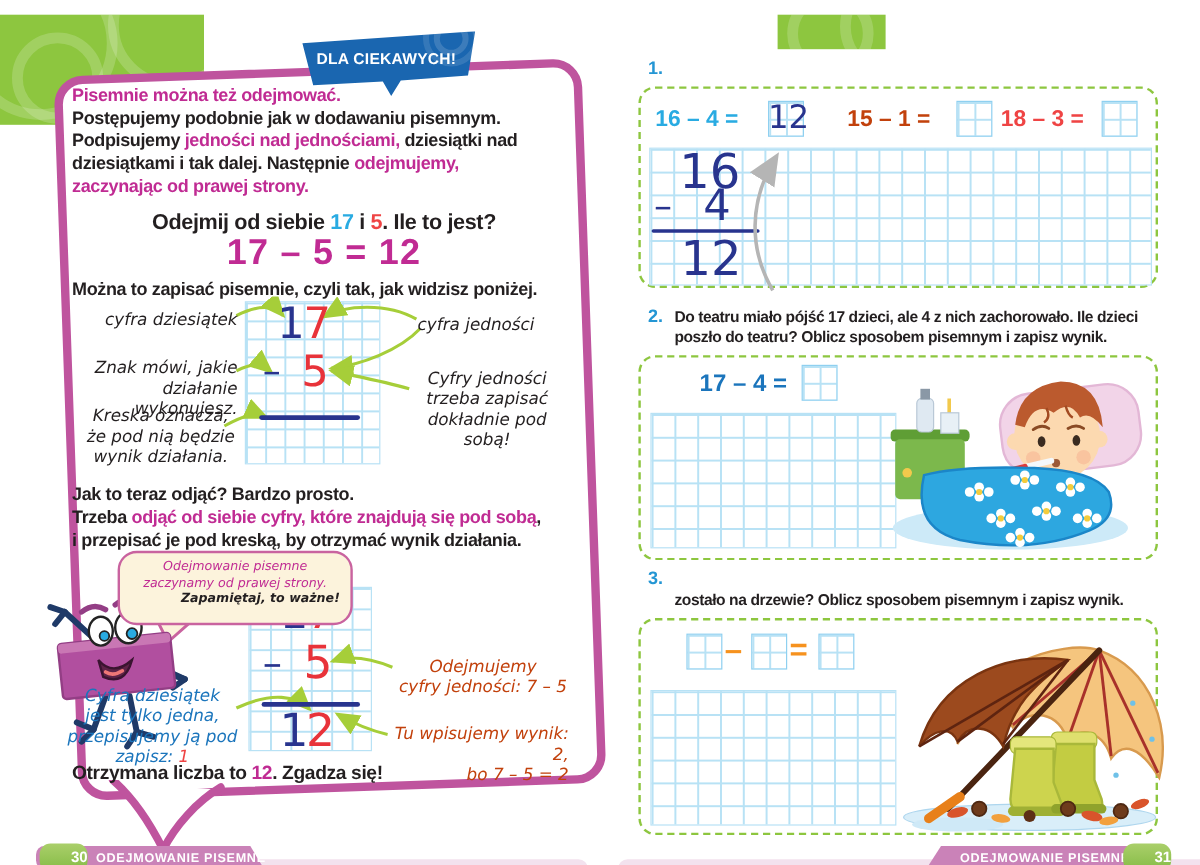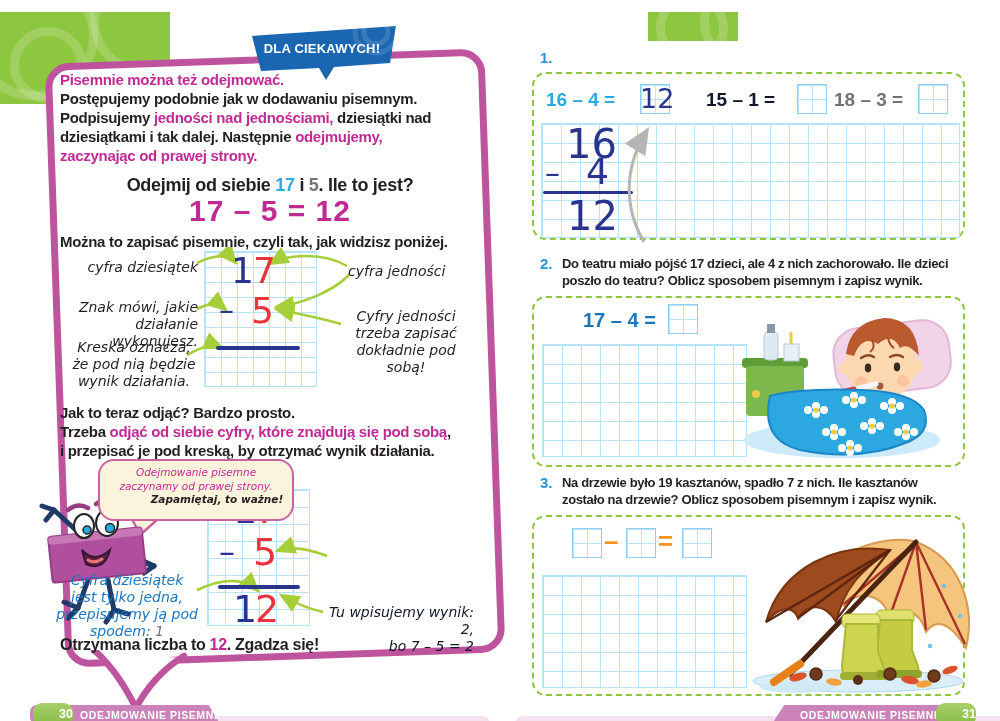--- a/index.html
+++ b/index.html
@@ -4,23 +4,23 @@
 <style>
   html,body{margin:0;padding:0;}
   body{font-family:"Liberation Sans",sans-serif;color:#231f20;background:#fff;}
   #stage{position:relative;width:1000px;height:721px;overflow:hidden;background:#fff;margin-top:12px;}
   .abs{position:absolute;}
   .b{font-weight:bold;}
   .pink{color:#c02b93;}
   .navy{color:#28348e;}
   .red{color:#e8333a;}
   .blue{color:#29abe2;}
-  .green{color:#737373;text-align:right;}
+  .green{color:#ef4444;text-align:right;}
   .dkblue{color:#1b75bc;}
-  .magenta{color:#0f172a;}
+  .magenta{color:#c2410c;}
   .orange{color:#f6921e;}
   .nowrap{white-space:nowrap;}
   
   .corner{background:#8dc63f;overflow:hidden;}
   .ring{position:absolute;border:9px solid rgba(255,255,255,.18);border-radius:50%;}
   
   #bubble-frame{left:55px;top:44px;width:440px;height:604px;background:#fff;
     border:7px solid #bf549e;border-radius:24px;transform:rotate(-2deg);box-sizing:border-box;z-index:2;}
   
   .para{font-size:15px;font-weight:bold;line-height:1.27;letter-spacing:-0.3px;}
@@ -183,21 +183,25 @@
   <div class="abs hw red z5" style="left:255px;top:479px;font-size:38px;">7</div>
   <div class="abs hw navy z5" style="left:219px;top:524px;font-size:32px;">–</div>
   <div class="abs hw red z5" style="left:253px;top:521px;font-size:38px;">5</div>
   <div class="abs resline z5" style="left:218px;top:573px;width:82px;"></div>
   <div class="abs hw navy z5" style="left:233px;top:578px;font-size:38px;">1</div>
   <div class="abs hw red z5" style="left:255px;top:578px;font-size:38px;">2</div>
 
   <div class="abs hand-label dkblue z5" style="left:52px;top:560px;width:150px;text-align:center;">
     <div>Cyfra dziesiątek</div>
     <div>jest tylko jedna,</div>
-    <div><span>przepisujemy ją pod spodem: </span><span class="green">1</span></div>
+    <div><span>przepisujemy ją pod zapisz: </span><span class="green">1</span></div>
+  </div>
+  <div class="abs hand-label magenta z5" style="left:330px;top:536px;width:145px;text-align:center;">
+    <div>Odejmujemy</div>
+    <div>cyfry jedności: 7 – 5</div>
   </div>
   <div class="abs hand-label magenta z5" style="left:322px;top:592px;width:152px;text-align:right;">
     <div>Tu wpisujemy wynik: 2,</div>
     <div>bo 7 – 5 = 2</div>
   </div>
 
   <svg class="abs z3" style="left:55px;top:478px;" width="420" height="160" viewBox="0 0 420 160">
     <g stroke="#a6ce39" stroke-width="2.6" fill="none">
       <path d="M142,100 C172,86 192,90 203,101" marker-end="url(#ah)"></path>
       <path d="M272,66 C252,58 236,56 222,61" marker-end="url(#ah)"></path>
@@ -313,21 +317,20 @@
           <circle cx="150" cy="104" r="2.6"></circle>
         <circle cx="92" cy="130" r="2.6"></circle>
           <circle cx="130" cy="124" r="2.6"></circle>
           <circle cx="164" cy="130" r="2.6"></circle>
           <circle cx="108" cy="146" r="2.6"></circle>
       </g>
     </g>
   </svg>
 
   <div class="abs exnum z3" style="left:540px;top:462px;">3.</div>
-  <div class="abs extext z3" style="left:562px;top:463px;">Na drzewie było 19 kasztanów, spadło 7 z nich. Ile kasztanów</div>
   <div class="abs extext z3" style="left:562px;top:480px;">zostało na drzewie? Oblicz sposobem pisemnym i zapisz wynik.</div>
   <div class="abs exbox z3" style="left:532px;top:503px;width:433px;height:181px;"></div>
   <div class="abs kratka z5" style="left:572px;top:516px;"></div>
   <div class="abs b orange z5" style="left:604px;top:514px;font-size:26px;">–</div>
   <div class="abs kratka z5" style="left:626px;top:516px;"></div>
   <div class="abs b orange z5" style="left:658px;top:514px;font-size:26px;">=</div>
   <div class="abs kratka z5" style="left:682px;top:516px;"></div>
   <div class="abs sq cell19 z3" style="left:542px;top:563px;width:205px;height:113px;"></div>
 
   <svg class="abs z3" style="left:738px;top:512px;" width="245" height="172" viewBox="0 0 245 172">

